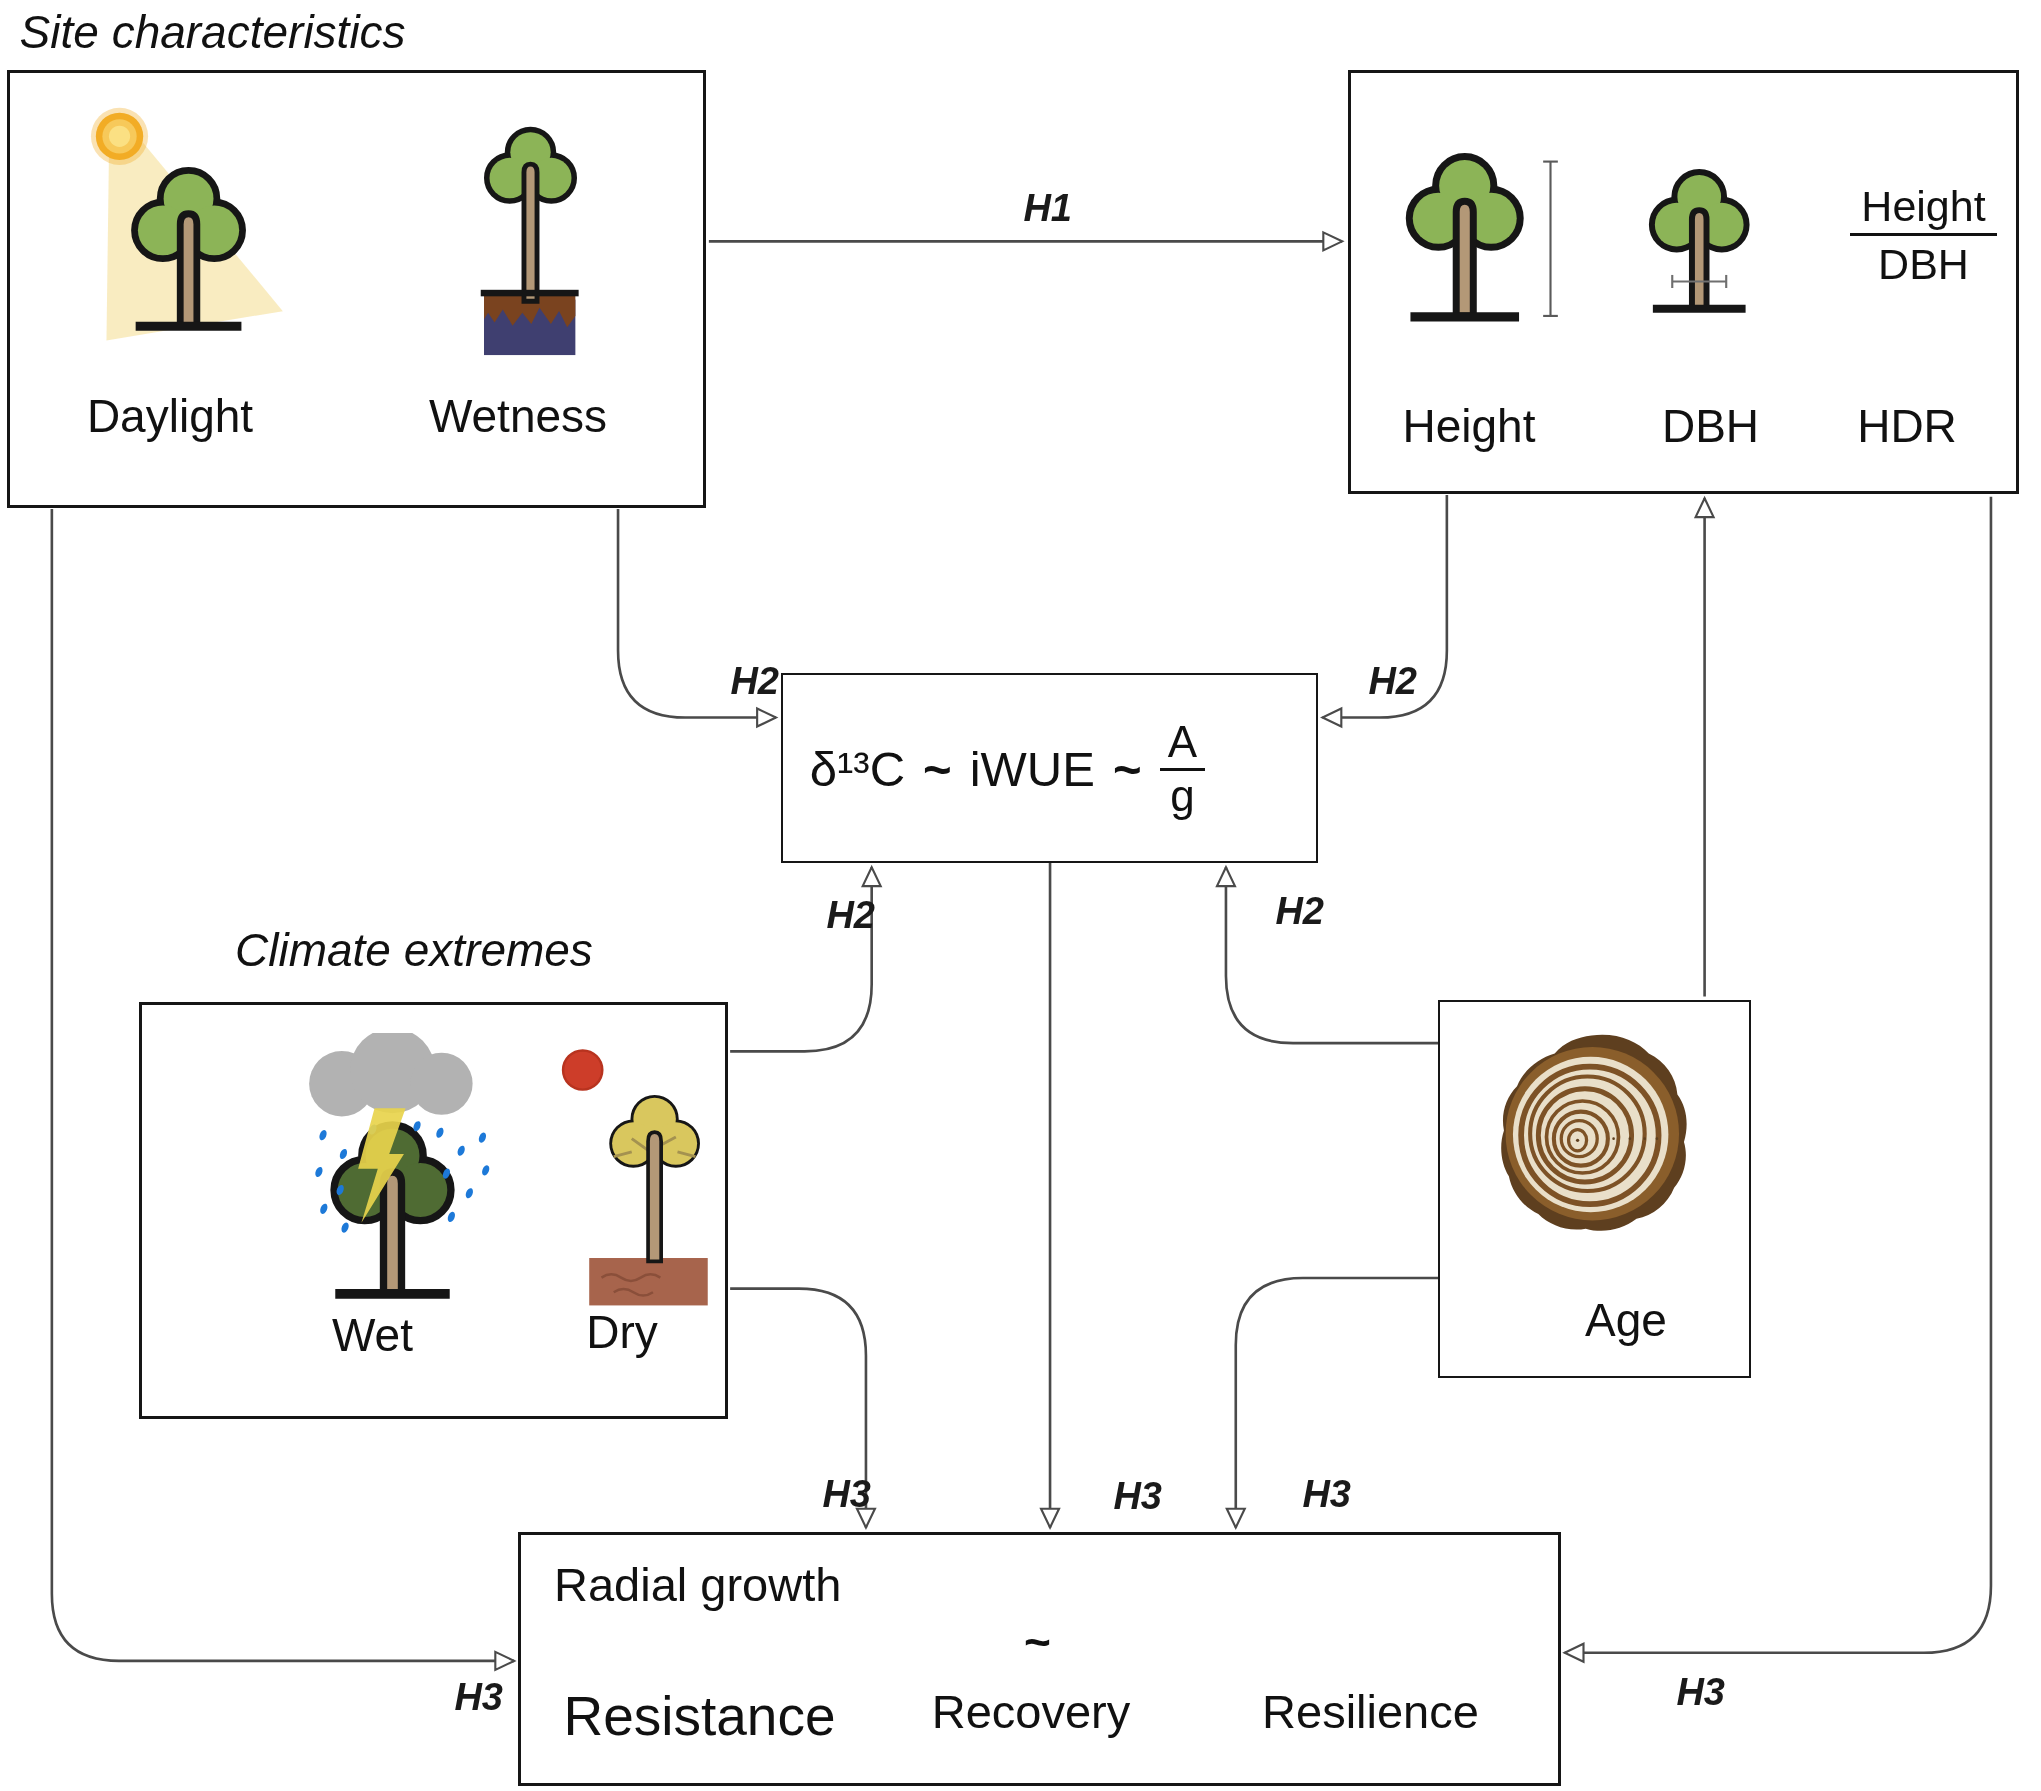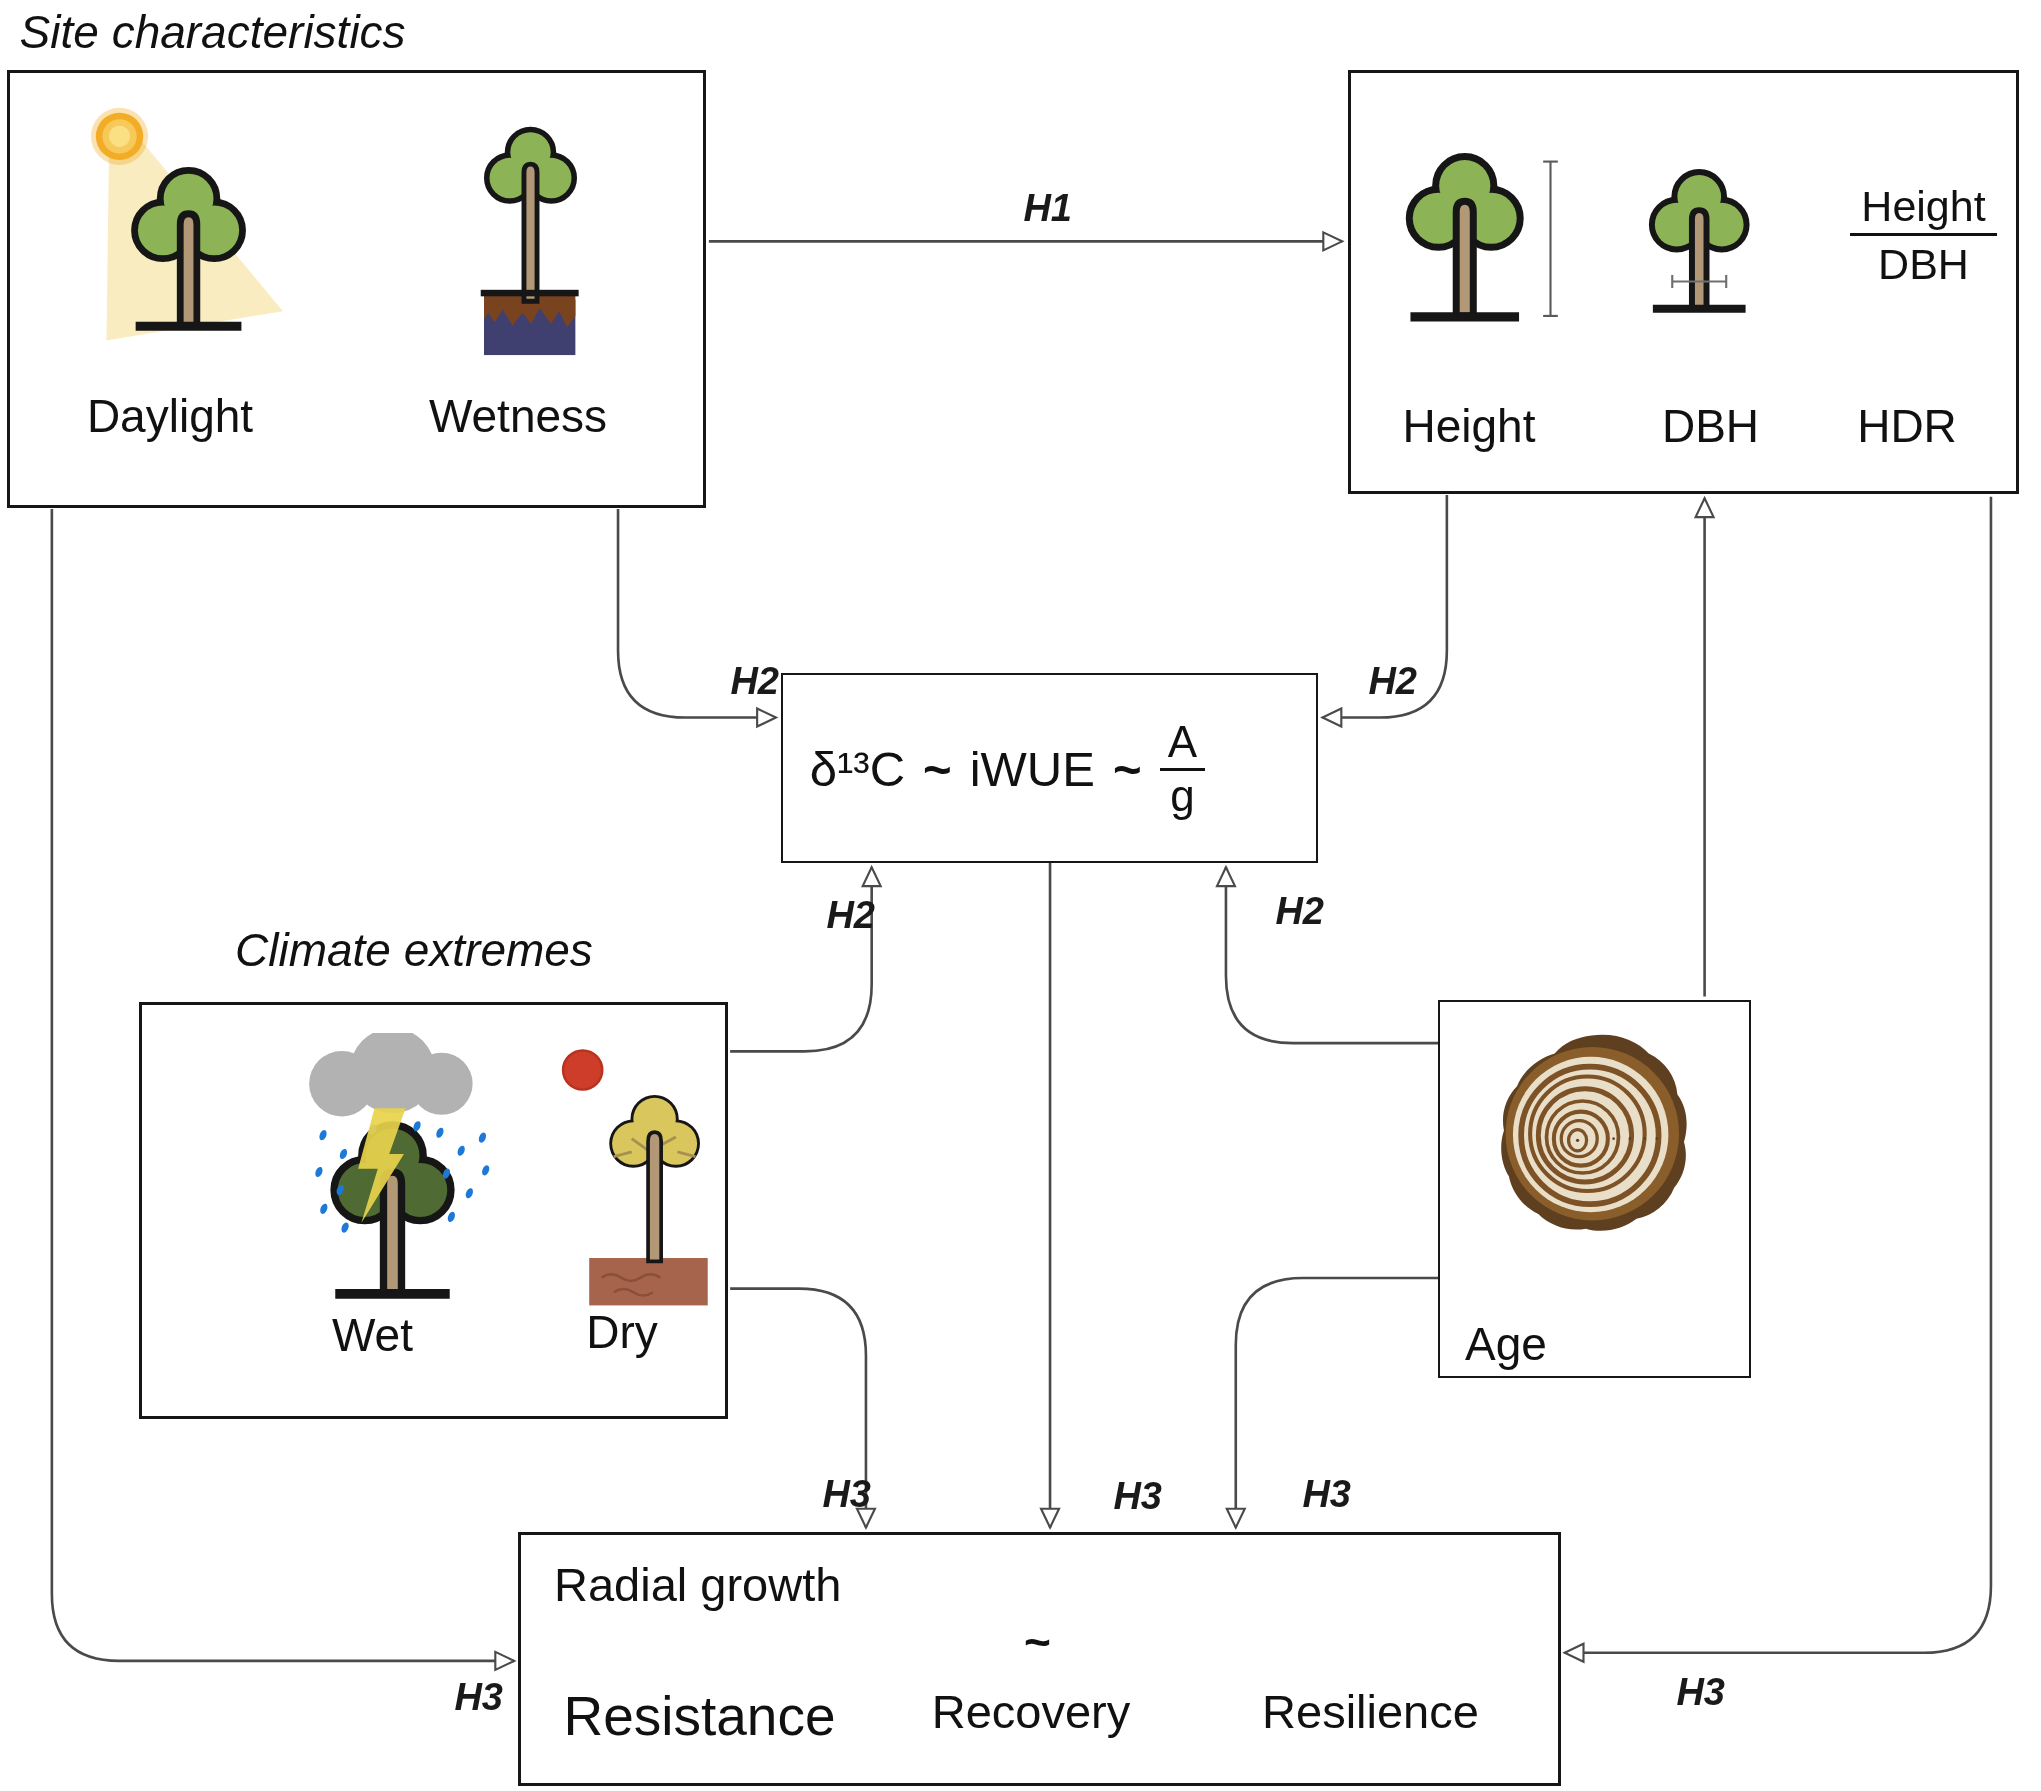--- a/index.html
+++ b/index.html
@@ -245,21 +245,21 @@
       <ellipse cx="118" cy="136" rx="11" ry="13" stroke-width="4"></ellipse>
     </g>
     <g fill="#5e3f1f">
       <circle cx="118" cy="136" r="2"></circle>
         <circle cx="162" cy="134" r="1.6"></circle>
         <circle cx="182" cy="134" r="1.6"></circle>
         <circle cx="200" cy="134" r="1.6"></circle>
         <circle cx="215" cy="134" r="1.6"></circle>
     </g>
   </svg>
-  <div class="lbl" style="left:1424px;top:1293px;width:164px;margin-top:24px;">Age</div>
+  <div class="lbl" style="left:1544px;top:1293px;width:164px;">Age</div>
 
   <div class="radial-title" style="left:518px;top:1557px;">Radial growth</div>
   <div class="radial-tilde" style="left:518px;top:1615px;">~</div>
   <div class="lbl" style="left:540px;top:1684px;width:319px;font-size:55px;">Resistance</div>
   <div class="lbl" style="left:892px;top:1684px;width:278px;font-size:47px;">Recovery</div>
   <div class="lbl" style="left:1219px;top:1684px;width:303px;font-size:47px;">Resilience</div>
 
   <div class="hlbl" style="left:966px;top:187px;">H1</div>
   <div class="hlbl" style="left:673px;top:660px;">H2</div>
   <div class="hlbl" style="left:1311px;top:660px;">H2</div>

